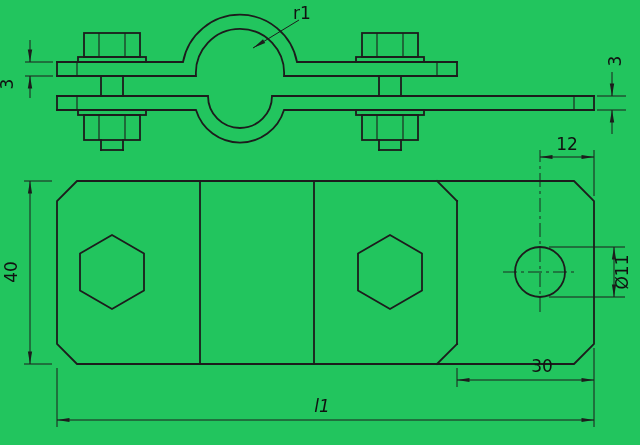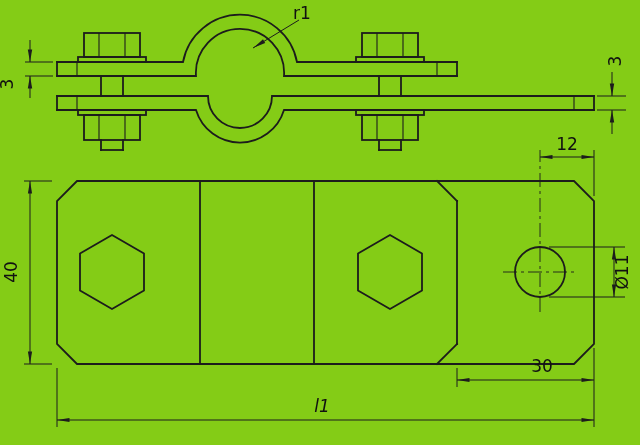--- a/index.html
+++ b/index.html
@@ -1,20 +1,20 @@
 <!DOCTYPE html>
 <html><head>
 <meta charset="utf-8">
 <style>
   html, body { margin: 0; padding: 0; background: #ffffff; }
   .stage {
     position: relative;
     width: 640px;
     height: 445px;
-    background: #84cc16;
+    background: #22c55e;
     overflow: hidden;
     font-family: "DejaVu Sans", sans-serif;
   }
   svg { display: block; }
   .part   { fill: none; stroke: #1c1c1c; stroke-width: 1.8; stroke-linejoin: miter; stroke-linecap: square; }
   .thin   { fill: none; stroke: #1c1c1c; stroke-width: 1.1; }
   .dim    { fill: none; stroke: #1c1c1c; stroke-width: 1; }
   .cl     { fill: none; stroke: #1c1c1c; stroke-width: 0.9; stroke-dasharray: 14 4 3 4; }
   .arrow  { fill: #1c1c1c; stroke: none; }
   .dimtext {

